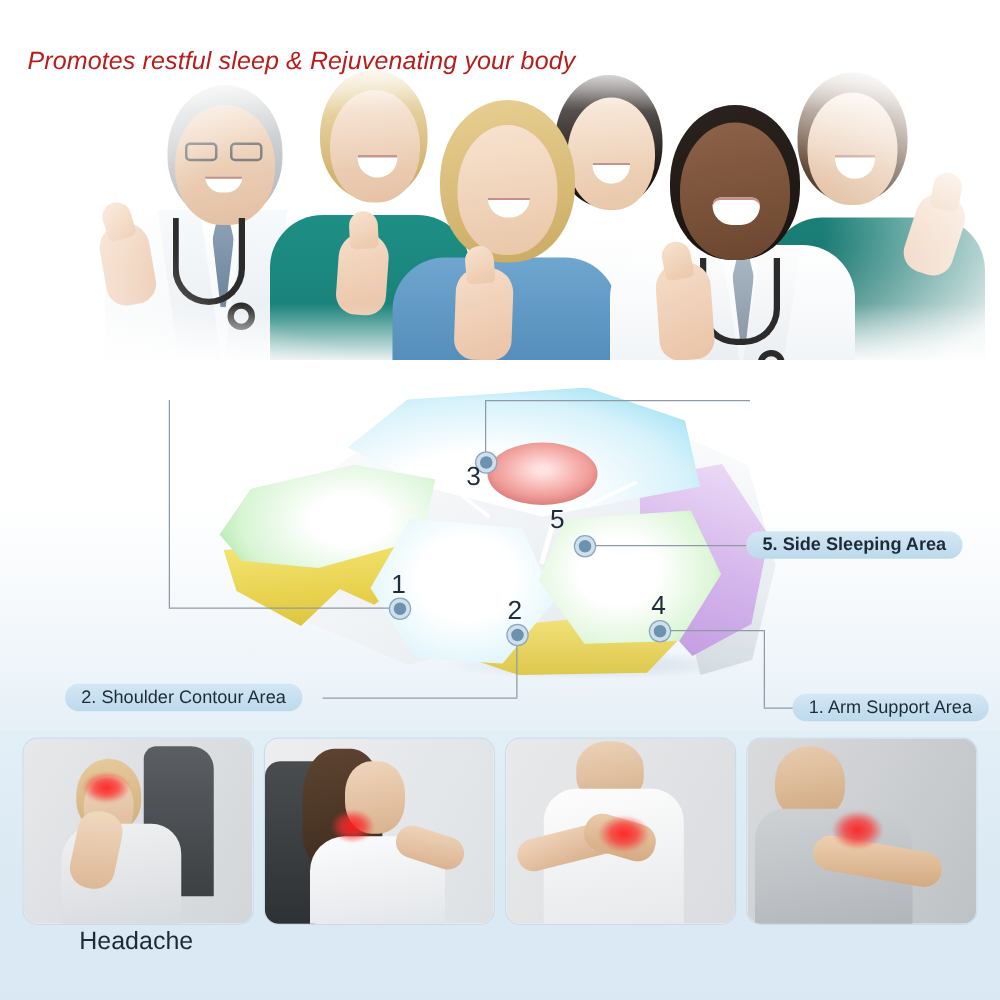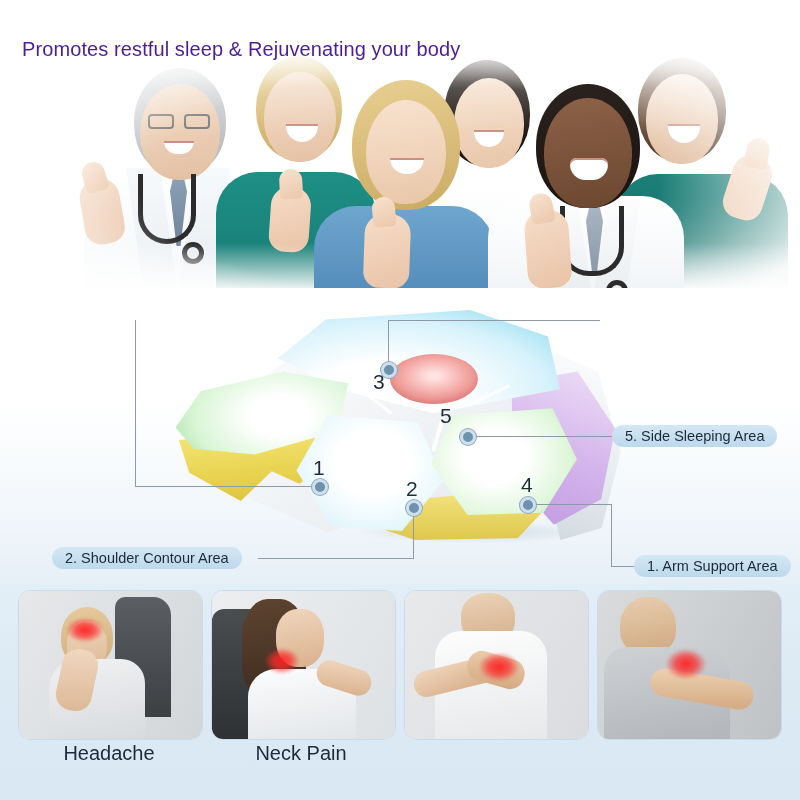--- a/index.html
+++ b/index.html
@@ -14,21 +14,21 @@
 
   
   .header { position:absolute; left:0; top:0; width:800px; height:72px; z-index:20; }
   .title {
     position:absolute; left:22px; top:2px;
     font-size:33px; font-weight:bold; letter-spacing:.4px;
     color:#243746;
   }
   .subtitle {
     position:absolute; left:22px; top:38px;
-    font-size:20px; color:#4c1d95; letter-spacing:.1px;
+    font-size:20px; color:#b91c1c; letter-spacing:.1px;font-style:italic;
   }
 
   
   .photoband {
     position:absolute; left:0; top:46px; width:800px; height:265px;
     overflow:hidden; z-index:5;
   }
   .pb-bg { position:absolute; inset:0; background:#ffffff; }
   .person { position:absolute; bottom:0; }
   .head { position:absolute; border-radius:50% 50% 47% 47%; }
@@ -316,21 +316,21 @@
     <div class="mnum" style="left:373px;top:82px;">3</div>
 
     <div class="marker" style="left:520px;top:209px;"></div>
     <div class="mnum" style="left:521px;top:185px;">4</div>
 
     <div class="marker" style="left:460px;top:141px;"></div>
     <div class="mnum" style="left:440px;top:116px;">5</div>
 
     <div class="pill" style="left:52px;top:259px;text-align:center;">2. Shoulder Contour Area</div>
     <div class="pill" style="left:634px;top:267px;">1. Arm Support Area</div>
-    <div class="pill" style="left:612px;top:137px;">5. Side Sleeping Area</div>
+    <div class="pill" style="left:597px;top:137px;font-weight:bold;">5. Side Sleeping Area</div>
   </div>
 
   <div class="bottom">
     <div class="cards">
 
       <div class="card">
         <div class="ph" style="background:linear-gradient(120deg,#e6e8ea,#d3d6d9);">
           <div class="blob" style="left:96px;top:6px;width:56px;height:120px;background:linear-gradient(180deg,#5b5f63,#3c4043);border-radius:10px 18px 0 0;"></div>
           <div class="blob" style="left:42px;top:16px;width:52px;height:58px;background:linear-gradient(170deg,#e7cb9e,#cfae7c);border-radius:50% 50% 42% 42%;"></div>
           <div class="blob" style="left:48px;top:30px;width:40px;height:52px;background:linear-gradient(170deg,#f0d6bd,#dcb795);border-radius:44% 44% 50% 50%;"></div>
@@ -366,16 +366,15 @@
           <div class="blob" style="left:22px;top:6px;width:56px;height:58px;background:linear-gradient(170deg,#e8cdb0,#cfa87f);border-radius:48% 48% 42% 42%;"></div>
           <div class="blob" style="left:6px;top:56px;width:126px;height:94px;background:linear-gradient(170deg,#cfd2d5,#b1b5b9);border-radius:24px 30px 0 0;"></div>
           <div class="blob" style="left:52px;top:84px;width:104px;height:28px;background:linear-gradient(170deg,#eed2b4,#d2a87f);border-radius:14px;transform:rotate(10deg);"></div>
           <div class="glow" style="left:60px;top:52px;width:56px;height:42px;"></div>
         </div>
       </div>
 
     </div>
 
     <div class="cap" style="left:14px;">Headache</div>
-    <div class="cap" style="left:206px;">Neck Pain</div>
   </div>
 
 </div>
 
 </body></html>

